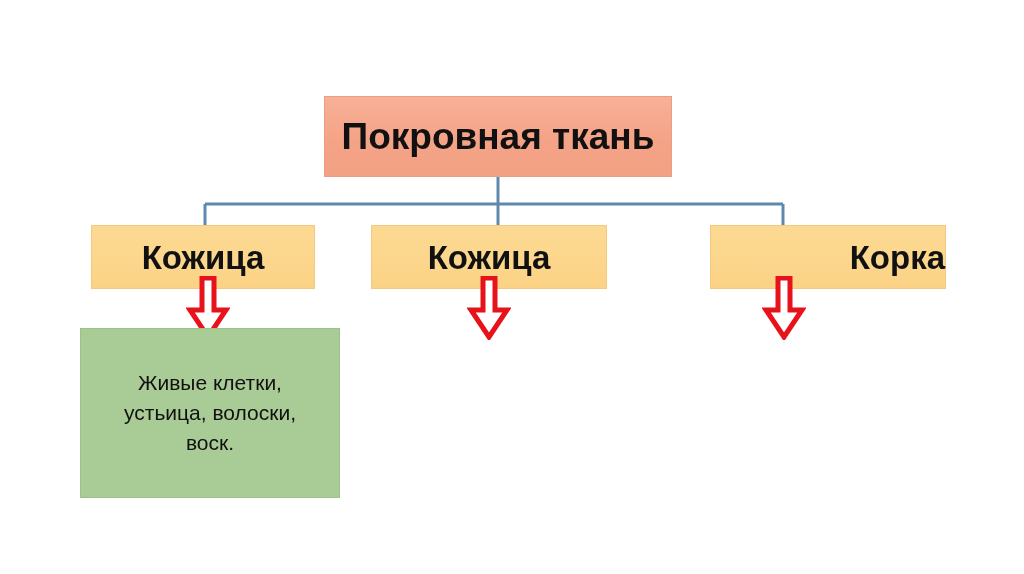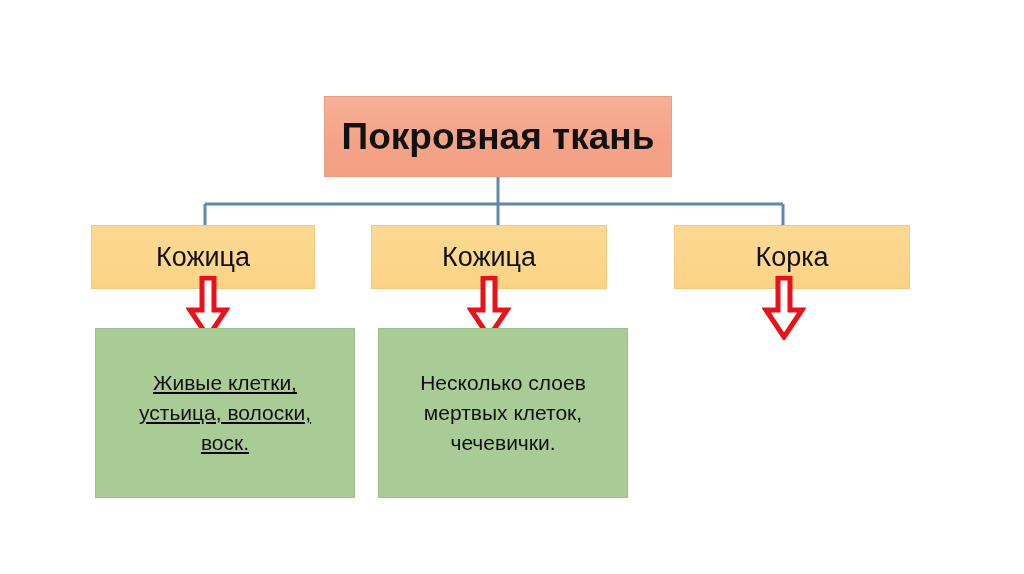--- a/index.html
+++ b/index.html
@@ -58,29 +58,29 @@
     top: 207px;
     height: 64px;
     background: linear-gradient(to bottom, #fcd992 0%, #fcd68c 60%, #fbd285 100%);
     border: 1px solid #f2c97e;
     box-sizing: border-box;
     display: flex;
     align-items: center;
     justify-content: center;
   }
   .cat-box .cat-text {
-    font-size: 27px;
-    font-weight: normal;
+    font-size: 33px;
+    font-weight: bold;
     color: #111111;
     line-height: 1;
     white-space: nowrap;
   }
   #cat-0 { left: 91px;  width: 224px; }
   #cat-1 { left: 371px; width: 236px; }
-  #cat-2 { left: 674px; width: 236px; }
+  #cat-2 { left: 710px; width: 236px; justify-content: flex-end; }
 
   
   .desc-box {
     position: absolute;
     top: 310px;
     height: 170px;
     background: #a9cb95;
     border: 1px solid #9dc289;
     box-sizing: border-box;
     display: flex;
@@ -88,21 +88,21 @@
     justify-content: center;
     padding: 4px 8px;
   }
   .desc-box .desc-text {
     font-size: 21px;
     color: #111111;
     text-align: center;
     line-height: 1.42;
     white-space: pre-line;
   }
-  #desc-0 { left: 95px;  width: 260px; text-decoration: underline; }
+  #desc-0 { left: 80px;  width: 260px; }
   #desc-1 { left: 378px; width: 250px; }
   #desc-2 { left: 662px; width: 248px; }
 
   
   .arrow {
     position: absolute;
     top: 258px;
     width: 44px;
     height: 64px;
   }
@@ -146,19 +146,14 @@
   </svg>
   <svg class="arrow" id="arrow-2" viewBox="0 0 44 64">
     <path d="M 16 2 L 28 2 L 28 34 L 40 34 L 22 61 L 4 34 L 16 34 Z" fill="#ffffff" stroke="#e8121a" stroke-width="5" stroke-linejoin="miter"></path>
   </svg>
 
   <div class="desc-box" id="desc-0">
     <span class="desc-text">Живые клетки,
 устьица, волоски,
 воск.</span>
   </div>
-  <div class="desc-box" id="desc-1">
-    <span class="desc-text">Несколько слоев
-мертвых клеток,
-чечевички.</span>
-  </div>
 
 </div>
 
 </body></html>

